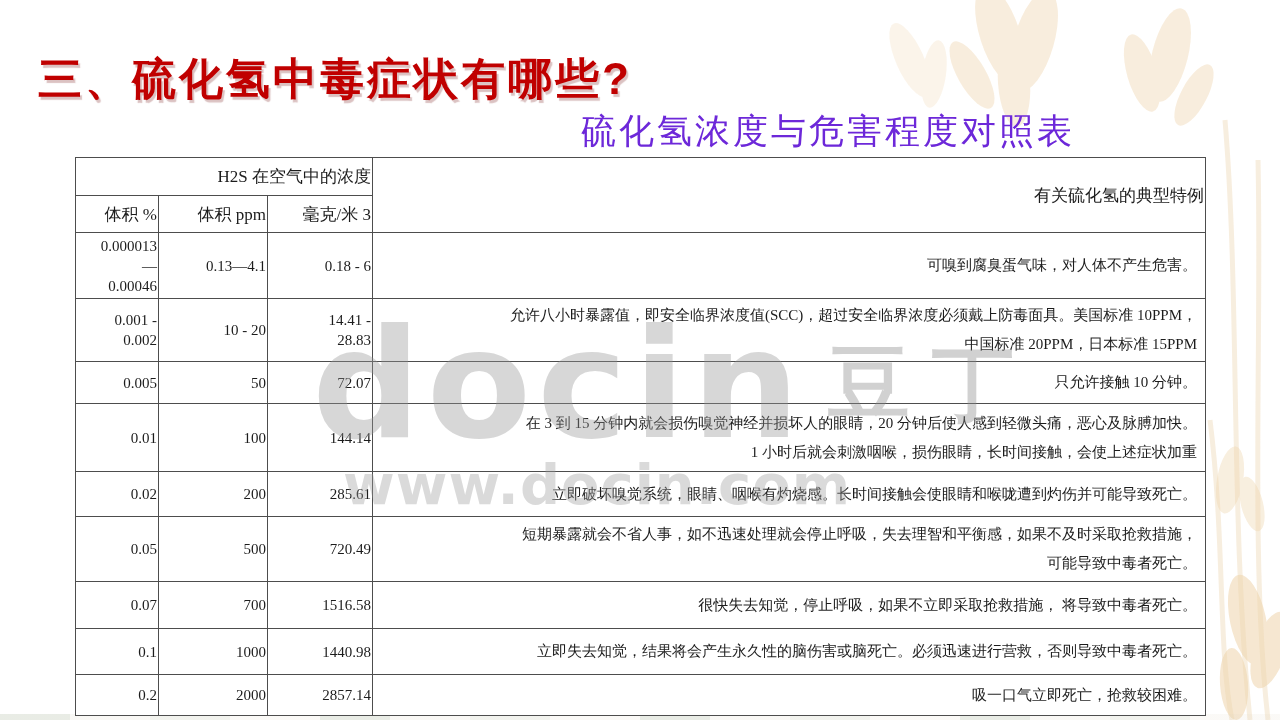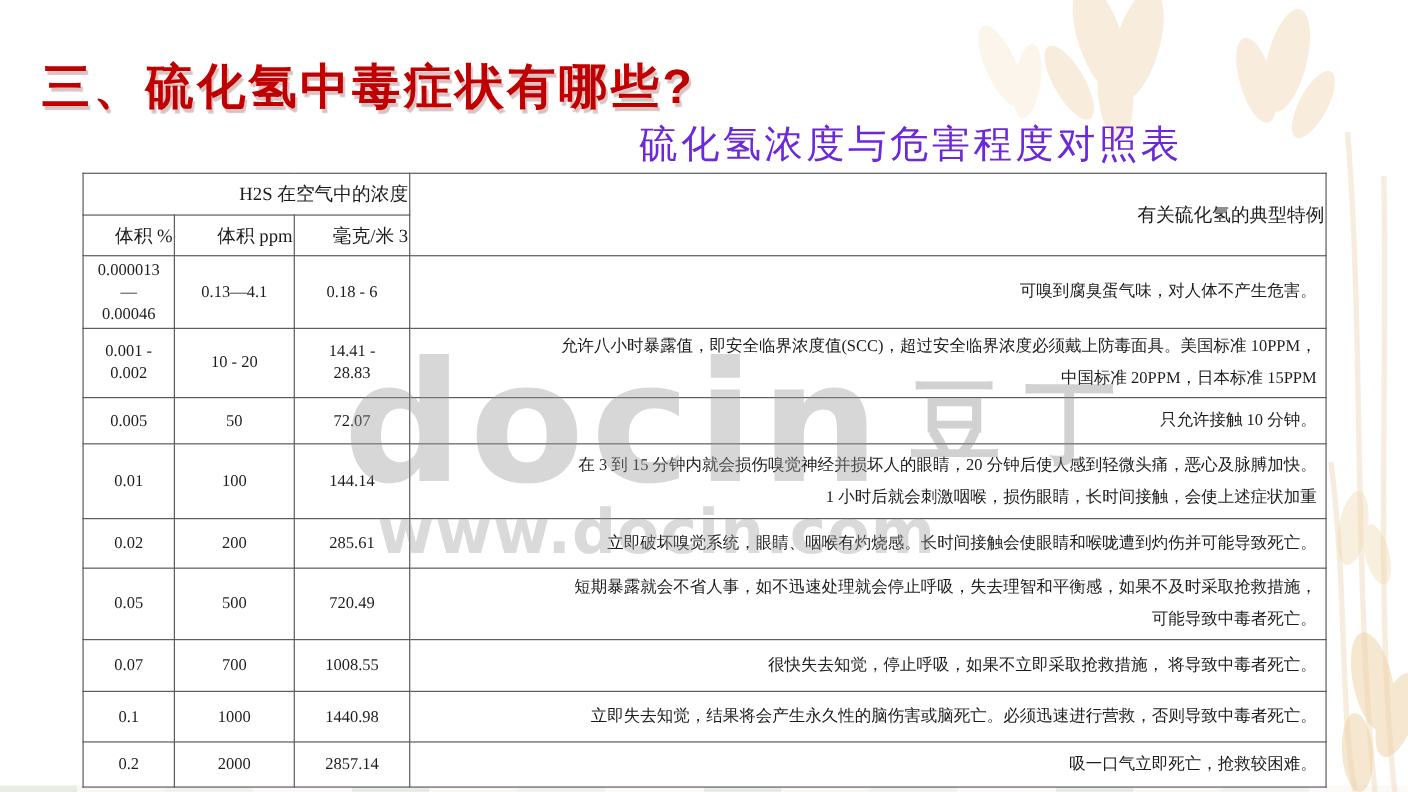--- a/index.html
+++ b/index.html
@@ -23,21 +23,21 @@
        text-align:right;font-size:35px;letter-spacing:3px;color:#6d28d9;
        font-family:"Liberation Serif",serif;white-space:nowrap;}
 
   
   .conc-table{position:absolute;left:75px;top:157px;z-index:2;
        border-collapse:collapse;table-layout:fixed;width:1130px;
        background:rgba(255,255,255,.92);}
   .conc-table td,.conc-table th{border:1px solid #4d4d4d;
        font-weight:normal;color:#1c1c1c;overflow:hidden;}
   .hdr{font-size:17px;text-align:right;vertical-align:middle;}
-  .num{font-size:15px;text-align:center;vertical-align:middle;
+  .num{font-size:15px;text-align:right;vertical-align:middle;
        white-space:pre-line;line-height:20px;}
   .desc{font-size:15px;text-align:right;vertical-align:middle;
        padding:2px 8px 2px 10px;white-space:pre-line;line-height:29px;}
   tr.h1{height:38px;} tr.h2{height:37px;}
   tr.r1{height:66px;} tr.r2{height:62px;} tr.r3{height:42px;}
   tr.r4{height:68px;} tr.r5{height:45px;} tr.r6{height:65px;}
   tr.r7{height:47px;} tr.r8{height:46px;} tr.r9{height:41px;}
 
   
   .wm{position:absolute;z-index:4;pointer-events:none;
@@ -149,21 +149,21 @@
   <tr class="r6">
     <td class="num">0.05</td>
     <td class="num">500</td>
     <td class="num">720.49</td>
     <td class="desc">短期暴露就会不省人事，如不迅速处理就会停止呼吸，失去理智和平衡感，如果不及时采取抢救措施，
 可能导致中毒者死亡。</td>
   </tr>
   <tr class="r7">
     <td class="num">0.07</td>
     <td class="num">700</td>
-    <td class="num">1008.55</td>
+    <td class="num">1516.58</td>
     <td class="desc">很快失去知觉，停止呼吸，如果不立即采取抢救措施， 将导致中毒者死亡。</td>
   </tr>
   <tr class="r8">
     <td class="num">0.1</td>
     <td class="num">1000</td>
     <td class="num">1440.98</td>
     <td class="desc">立即失去知觉，结果将会产生永久性的脑伤害或脑死亡。必须迅速进行营救，否则导致中毒者死亡。</td>
   </tr>
   <tr class="r9">
     <td class="num">0.2</td>

